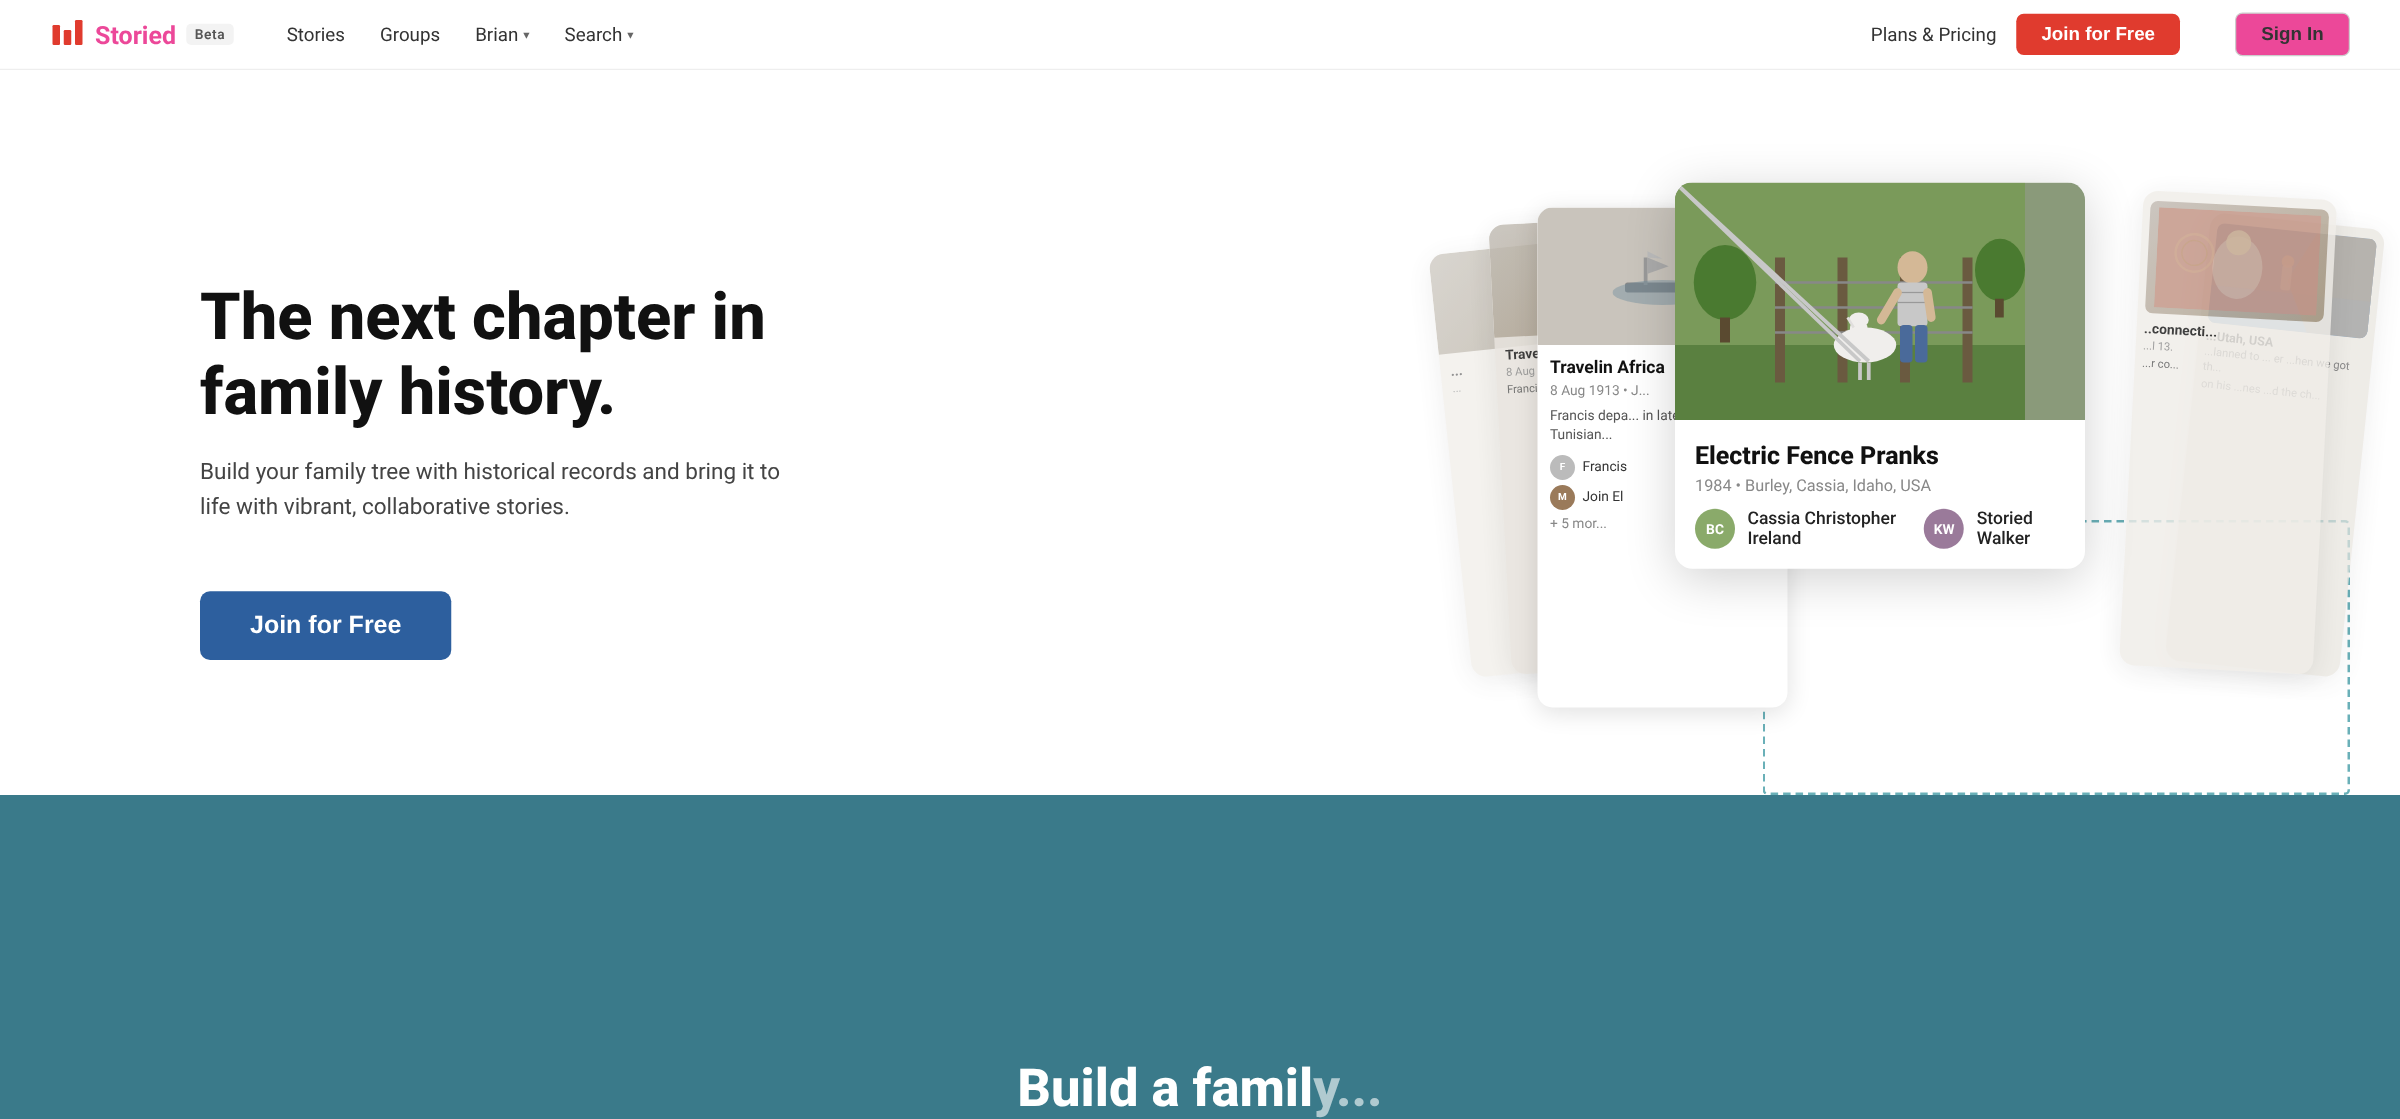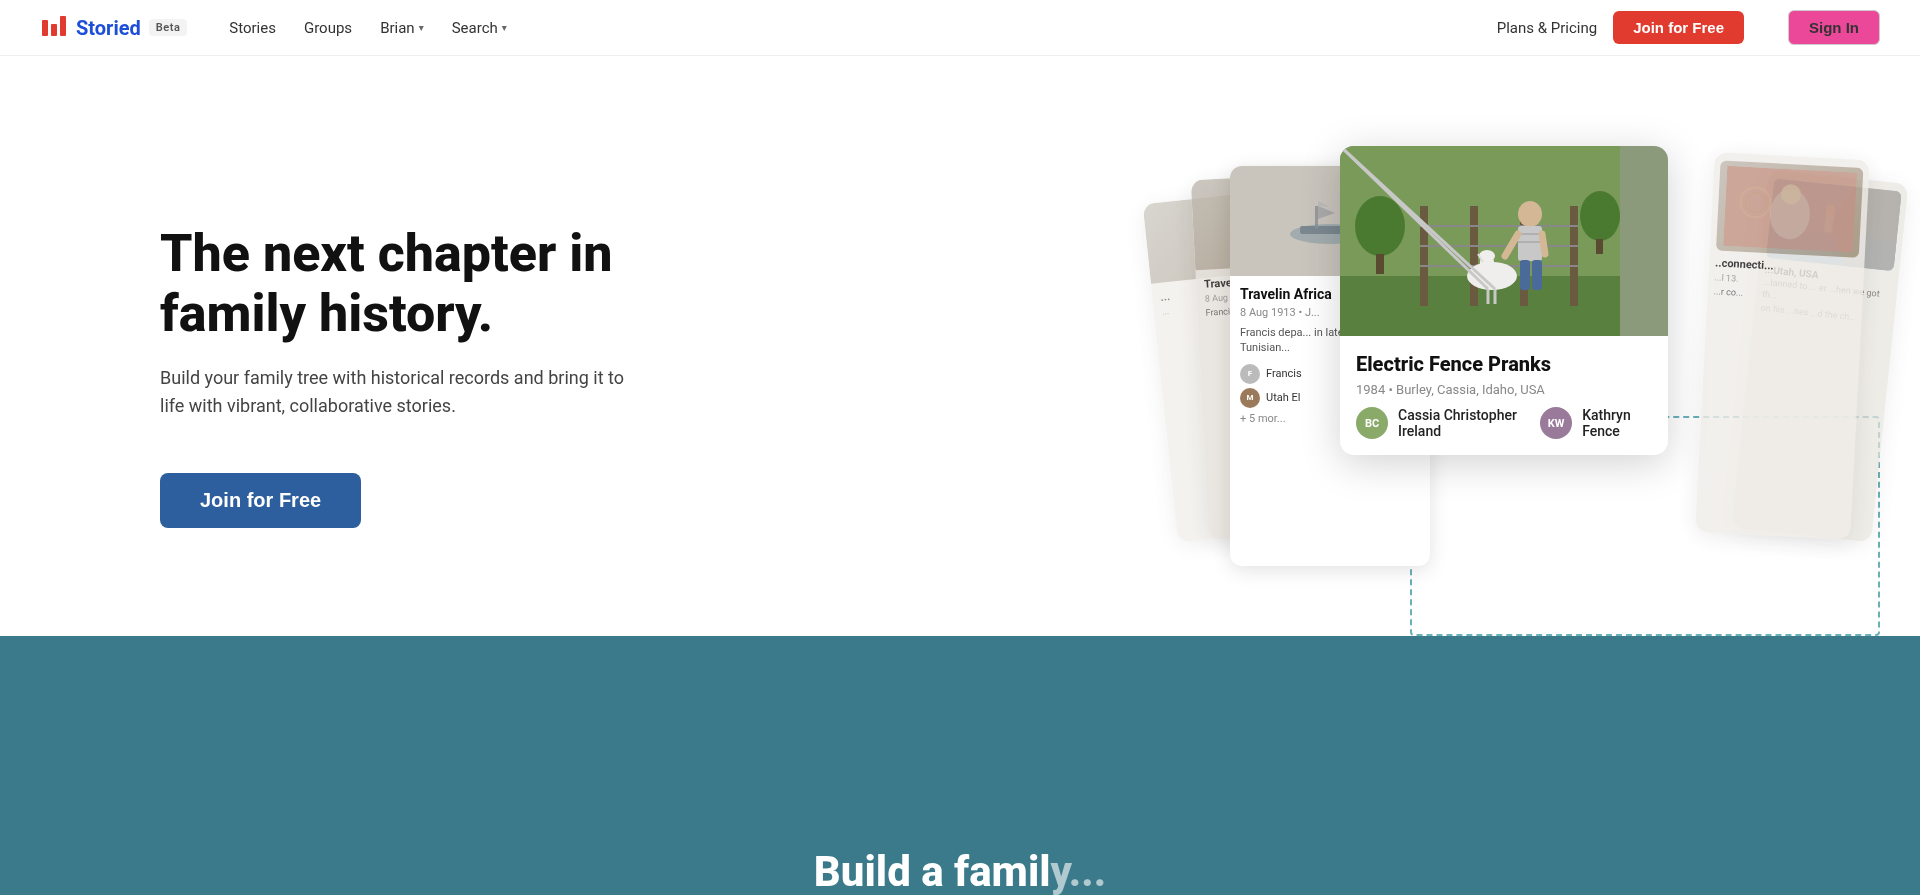--- a/index.html
+++ b/index.html
@@ -7,21 +7,21 @@
 
     
     nav {
       display: flex; align-items: center; justify-content: space-between;
       padding: 0 40px; height: 56px; border-bottom: 1px solid #eee;
       position: sticky; top: 0; background: #fff; z-index: 100;
     }
     .nav-left { display: flex; align-items: center; gap: 32px; }
     .nav-logo { display: flex; align-items: center; gap: 8px; }
     .logo-icon { width: 28px; height: 28px; }
-    .logo-text { font-size: 20px; font-weight: 700; color: #1d4ed8; }
+    .logo-text { font-size: 20px; font-weight: 700; color: #ec4899; }
     .beta-badge {
       background: #f3f3f3; color: #555; font-size: 11px; font-weight: 600;
       padding: 2px 7px; border-radius: 4px; letter-spacing: 0.5px;
     }
     .nav-links { display: flex; align-items: center; gap: 8px; }
     .nav-link {
       color: #333; font-size: 15px; text-decoration: none;
       padding: 6px 10px; border-radius: 4px; cursor: pointer;
       display: flex; align-items: center; gap: 4px;
     }
@@ -273,21 +273,21 @@
       <div class="card-mid-body">
         <div class="card-mid-title">Travelin Africa</div>
         <div class="card-mid-date">8 Aug 1913 • J...</div>
         <div class="card-mid-text">Francis depa... in late 1913, The Tunisian...</div>
         <div class="card-mid-avatar-row">
           <div class="avatar-sm">F</div>
           <span class="avatar-name">Francis</span>
         </div>
         <div class="card-mid-avatar-row">
           <div class="avatar-sm" style="background:#9a7a5a;">M</div>
-          <span class="avatar-name">Utah El</span>
+          <span class="avatar-name">Join El</span>
         </div>
         <div class="more-text">+ 5 mor...</div>
       </div>
     </div>
 
     <div class="card-main">
       <div class="card-main-img">
         
         <svg width="280" height="190" viewBox="0 0 280 190">
 
@@ -333,21 +333,21 @@
       <div class="card-main-body">
         <div class="card-main-title">Electric Fence Pranks</div>
         <div class="card-main-meta">1984 • Burley, Cassia, Idaho, USA</div>
         <div class="card-main-avatars">
           <div class="avatar-row-main">
             <div class="avatar-md">BC</div>
             <span class="avatar-main-name">Cassia Christopher Ireland</span>
           </div>
           <div class="avatar-row-main">
             <div class="avatar-md avatar-md-2">KW</div>
-            <span class="avatar-main-name">Kathryn Fence</span>
+            <span class="avatar-main-name">Storied Walker</span>
           </div>
         </div>
       </div>
     </div>
 
     <div class="card-bg card-right-1">
       <div class="card-right-content">
         <div class="card-right-img-box">
 
           <svg width="130" height="80" viewBox="0 0 130 80">

